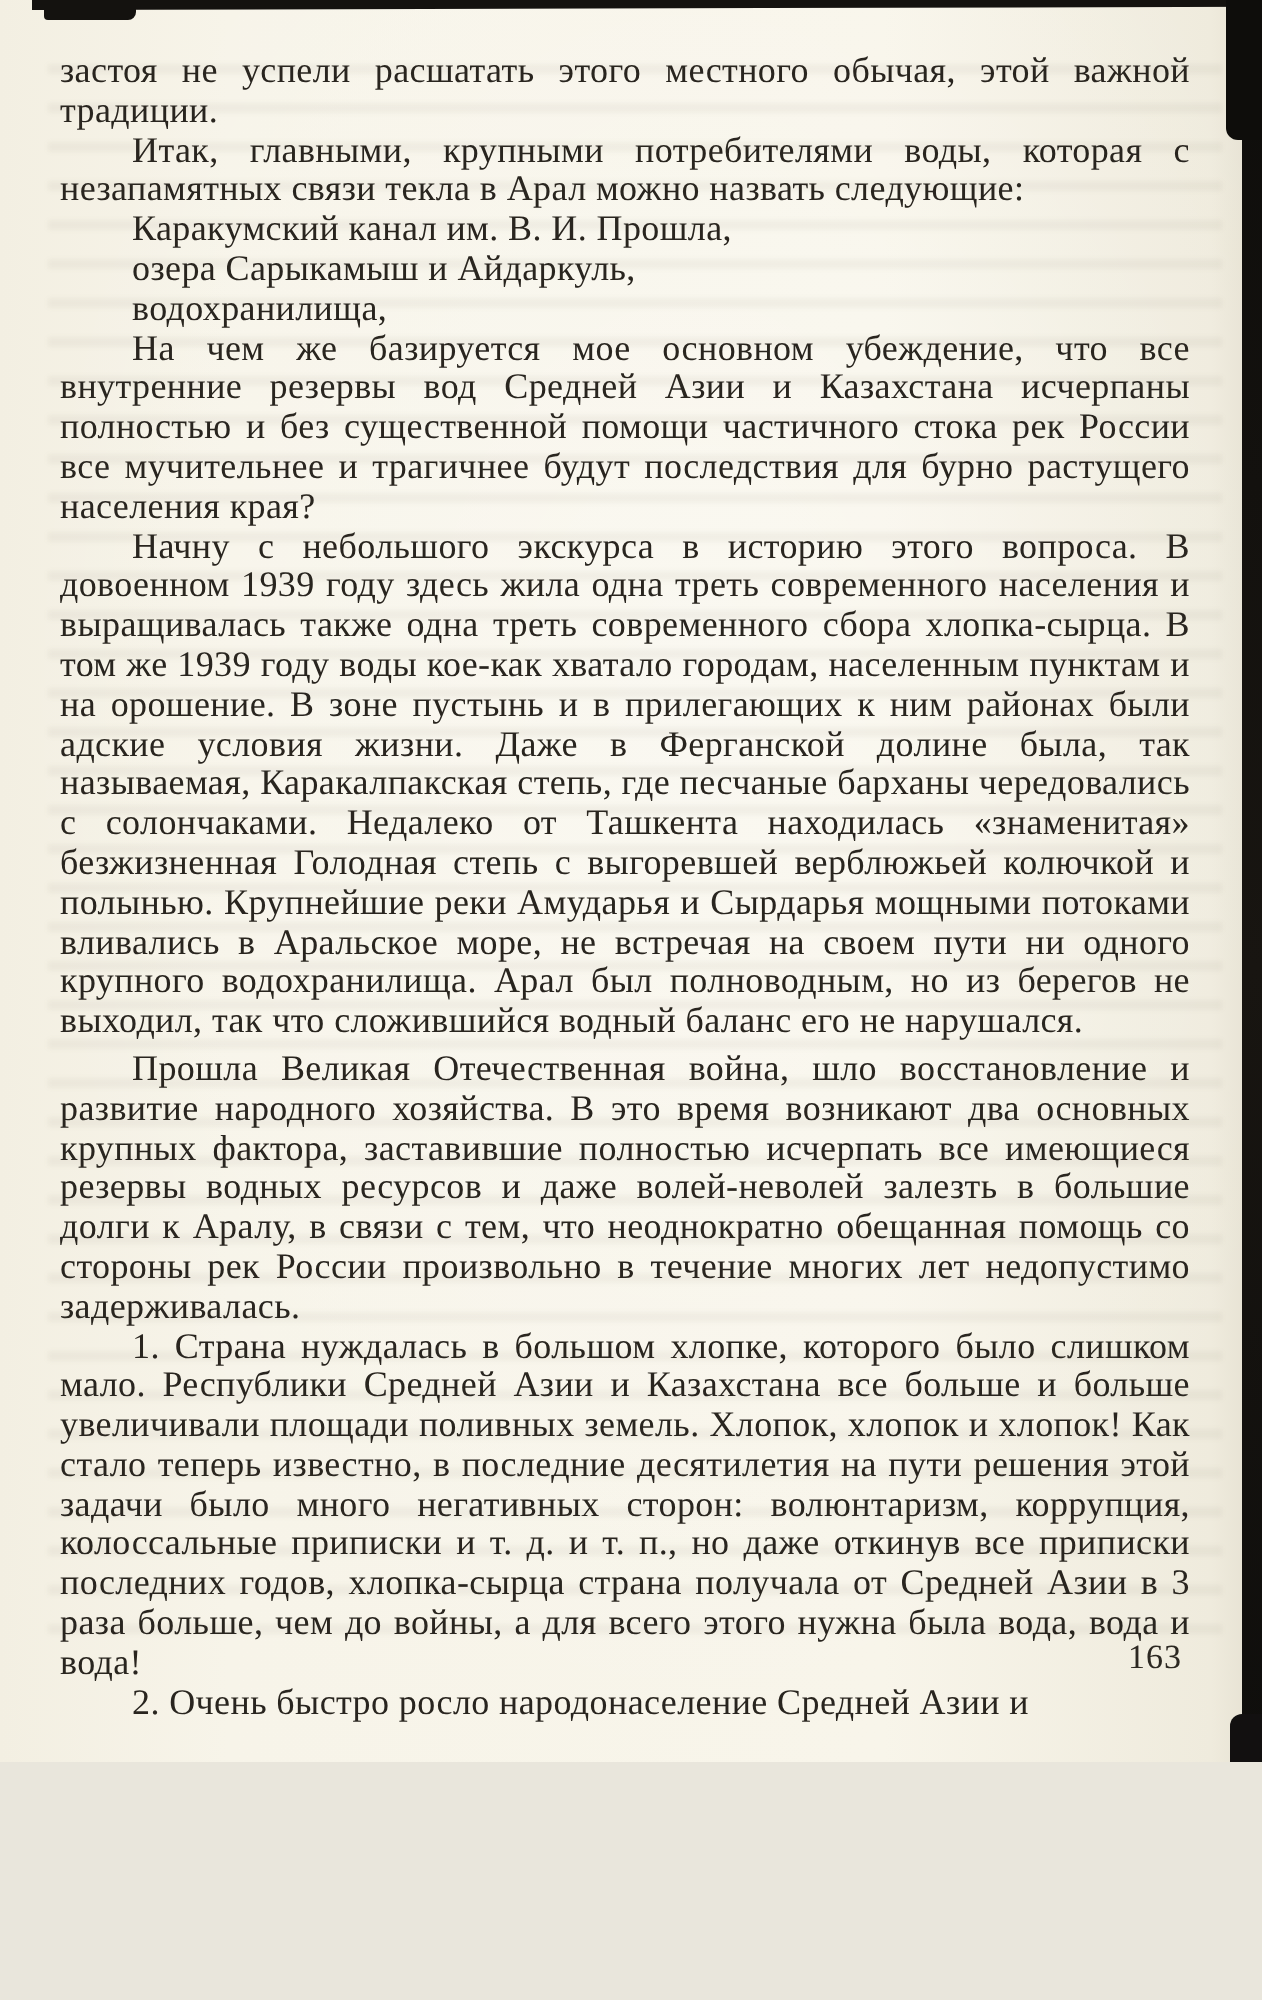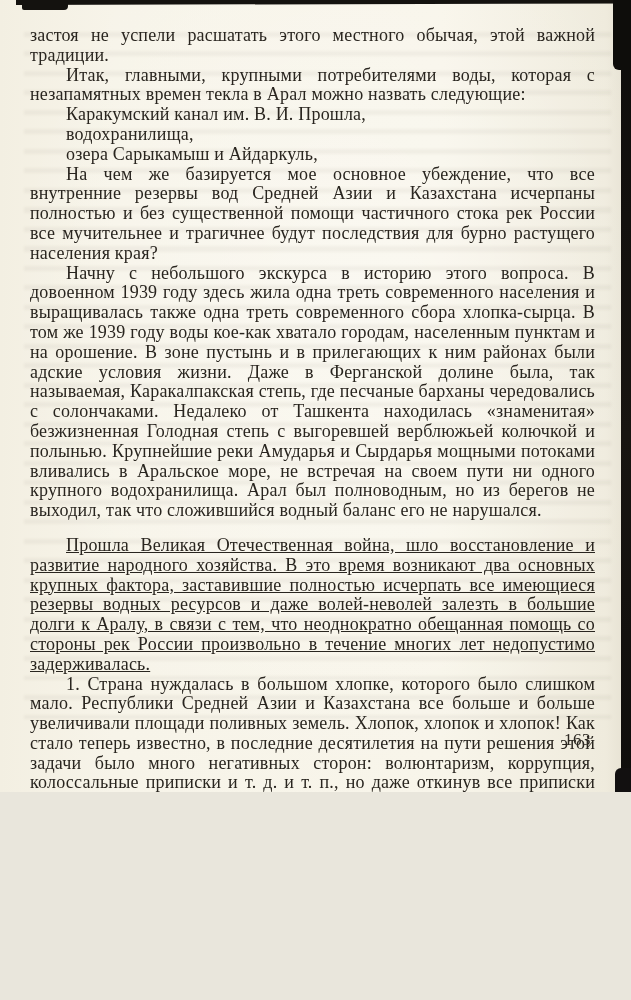--- a/index.html
+++ b/index.html
@@ -3,21 +3,21 @@
 <meta charset="utf-8">
 <style>
   html, body {
     margin: 0;
     padding: 0;
     background: #e9e6dc;
   }
   .scan-page {
     position: relative;
     width: 631px;
-    height: 792px;
+    height: 881px;
     margin: 0 auto;
     background:
       radial-gradient(ellipse at 55% 40%, rgba(255,255,255,0.35), rgba(0,0,0,0) 70%),
       linear-gradient(90deg, #f3efe2 0%, #f7f4e9 18%, #f8f5ea 70%, #efebdd 96%, #e4dfd0 100%),
       #f6f3e7;
     overflow: hidden;
     font-family: "Liberation Serif", "DejaVu Serif", serif;
     color: #29251f;
   }
 
@@ -85,46 +85,46 @@
     letter-spacing: 0.2px;
     text-align: justify;
   }
   .para {
     margin: 0;
     text-indent: 36px;
     text-align: justify;
   }
   .para.no-indent { text-indent: 0; }
   .para.list-line { text-align: left; }
-  .para.gap-before { margin-top: 15px; text-decoration: underline; }
+  .para.gap-before { margin-top: 4px; }
 
   .page-number {
     position: absolute;
     right: 40px;
     bottom: 42px;
     font-size: 17px;
     letter-spacing: 0.5px;
     color: #2c2822;
     margin-left: 44px;
   }
 </style>
 </head>
 <body>
 
 <div class="scan-page">
 
   <div class="bleed-overlay"></div>
 
   <div class="text-block">
     <p class="para no-indent">застоя не успели расшатать этого местного обычая, этой важной традиции.</p>
-    <p class="para">Итак, главными, крупными потребителями воды, которая с незапамятных времен текла в Арал можно назвать следующие:</p>
+    <p class="para">Итак, главными, крупными потребителями воды, которая с незапамятных связи текла в Арал можно назвать следующие:</p>
     <p class="para list-line">Каракумский канал им. В. И. Прошла,</p>
+    <p class="para list-line">озера Сарыкамыш и Айдаркуль,</p>
     <p class="para list-line">водохранилища,</p>
-    <p class="para list-line">озера Сарыкамыш и Айдаркуль,</p>
-    <p class="para">На чем же базируется мое основное убеждение, что все внутренние резервы вод Средней Азии и Казахстана исчерпаны полностью и без существенной помощи частичного стока рек России все мучительнее и трагичнее будут последствия для бурно растущего населения края?</p>
+    <p class="para">На чем же базируется мое основном убеждение, что все внутренние резервы вод Средней Азии и Казахстана исчерпаны полностью и без существенной помощи частичного стока рек России все мучительнее и трагичнее будут последствия для бурно растущего населения края?</p>
     <p class="para">Начну с небольшого экскурса в историю этого вопроса. В довоенном 1939 году здесь жила одна треть современного населения и выращивалась также одна треть современного сбора хлопка-сырца. В том же 1939 году воды кое-как хватало городам, населенным пунктам и на орошение. В зоне пустынь и в прилегающих к ним районах были адские условия жизни. Даже в Ферганской долине была, так называемая, Каракалпакская степь, где песчаные барханы чередовались с солончаками. Недалеко от Ташкента находилась «знаменитая» безжизненная Голодная степь с выгоревшей верблюжьей колючкой и полынью. Крупнейшие реки Амударья и Сырдарья мощными потоками вливались в Аральское море, не встречая на своем пути ни одного крупного водохранилища. Арал был полноводным, но из берегов не выходил, так что сложившийся водный баланс его не нарушался.</p>
     <p class="para gap-before">Прошла Великая Отечественная война, шло восстановление и развитие народного хозяйства. В это время возникают два основных крупных фактора, заставившие полностью исчерпать все имеющиеся резервы водных ресурсов и даже волей-неволей залезть в большие долги к Аралу, в связи с тем, что неоднократно обещанная помощь со стороны рек России произвольно в течение многих лет недопустимо задерживалась.</p>
     <p class="para">1. Страна нуждалась в большом хлопке, которого было слишком мало. Республики Средней Азии и Казахстана все больше и больше увеличивали площади поливных земель. Хлопок, хлопок и хлопок! Как стало теперь известно, в последние десятилетия на пути решения этой задачи было много негативных сторон: волюнтаризм, коррупция, колоссальные приписки и т. д. и т. п., но даже откинув все приписки последних годов, хлопка-сырца страна получала от Средней Азии в 3 раза больше, чем до войны, а для всего этого нужна была вода, вода и вода!</p>
     <p class="para">2. Очень быстро росло народонаселение Средней Азии и</p>
   </div>
 
   <div class="page-number">163</div>
 
   <div class="edge-top"></div>
   <div class="edge-top-blob"></div>

